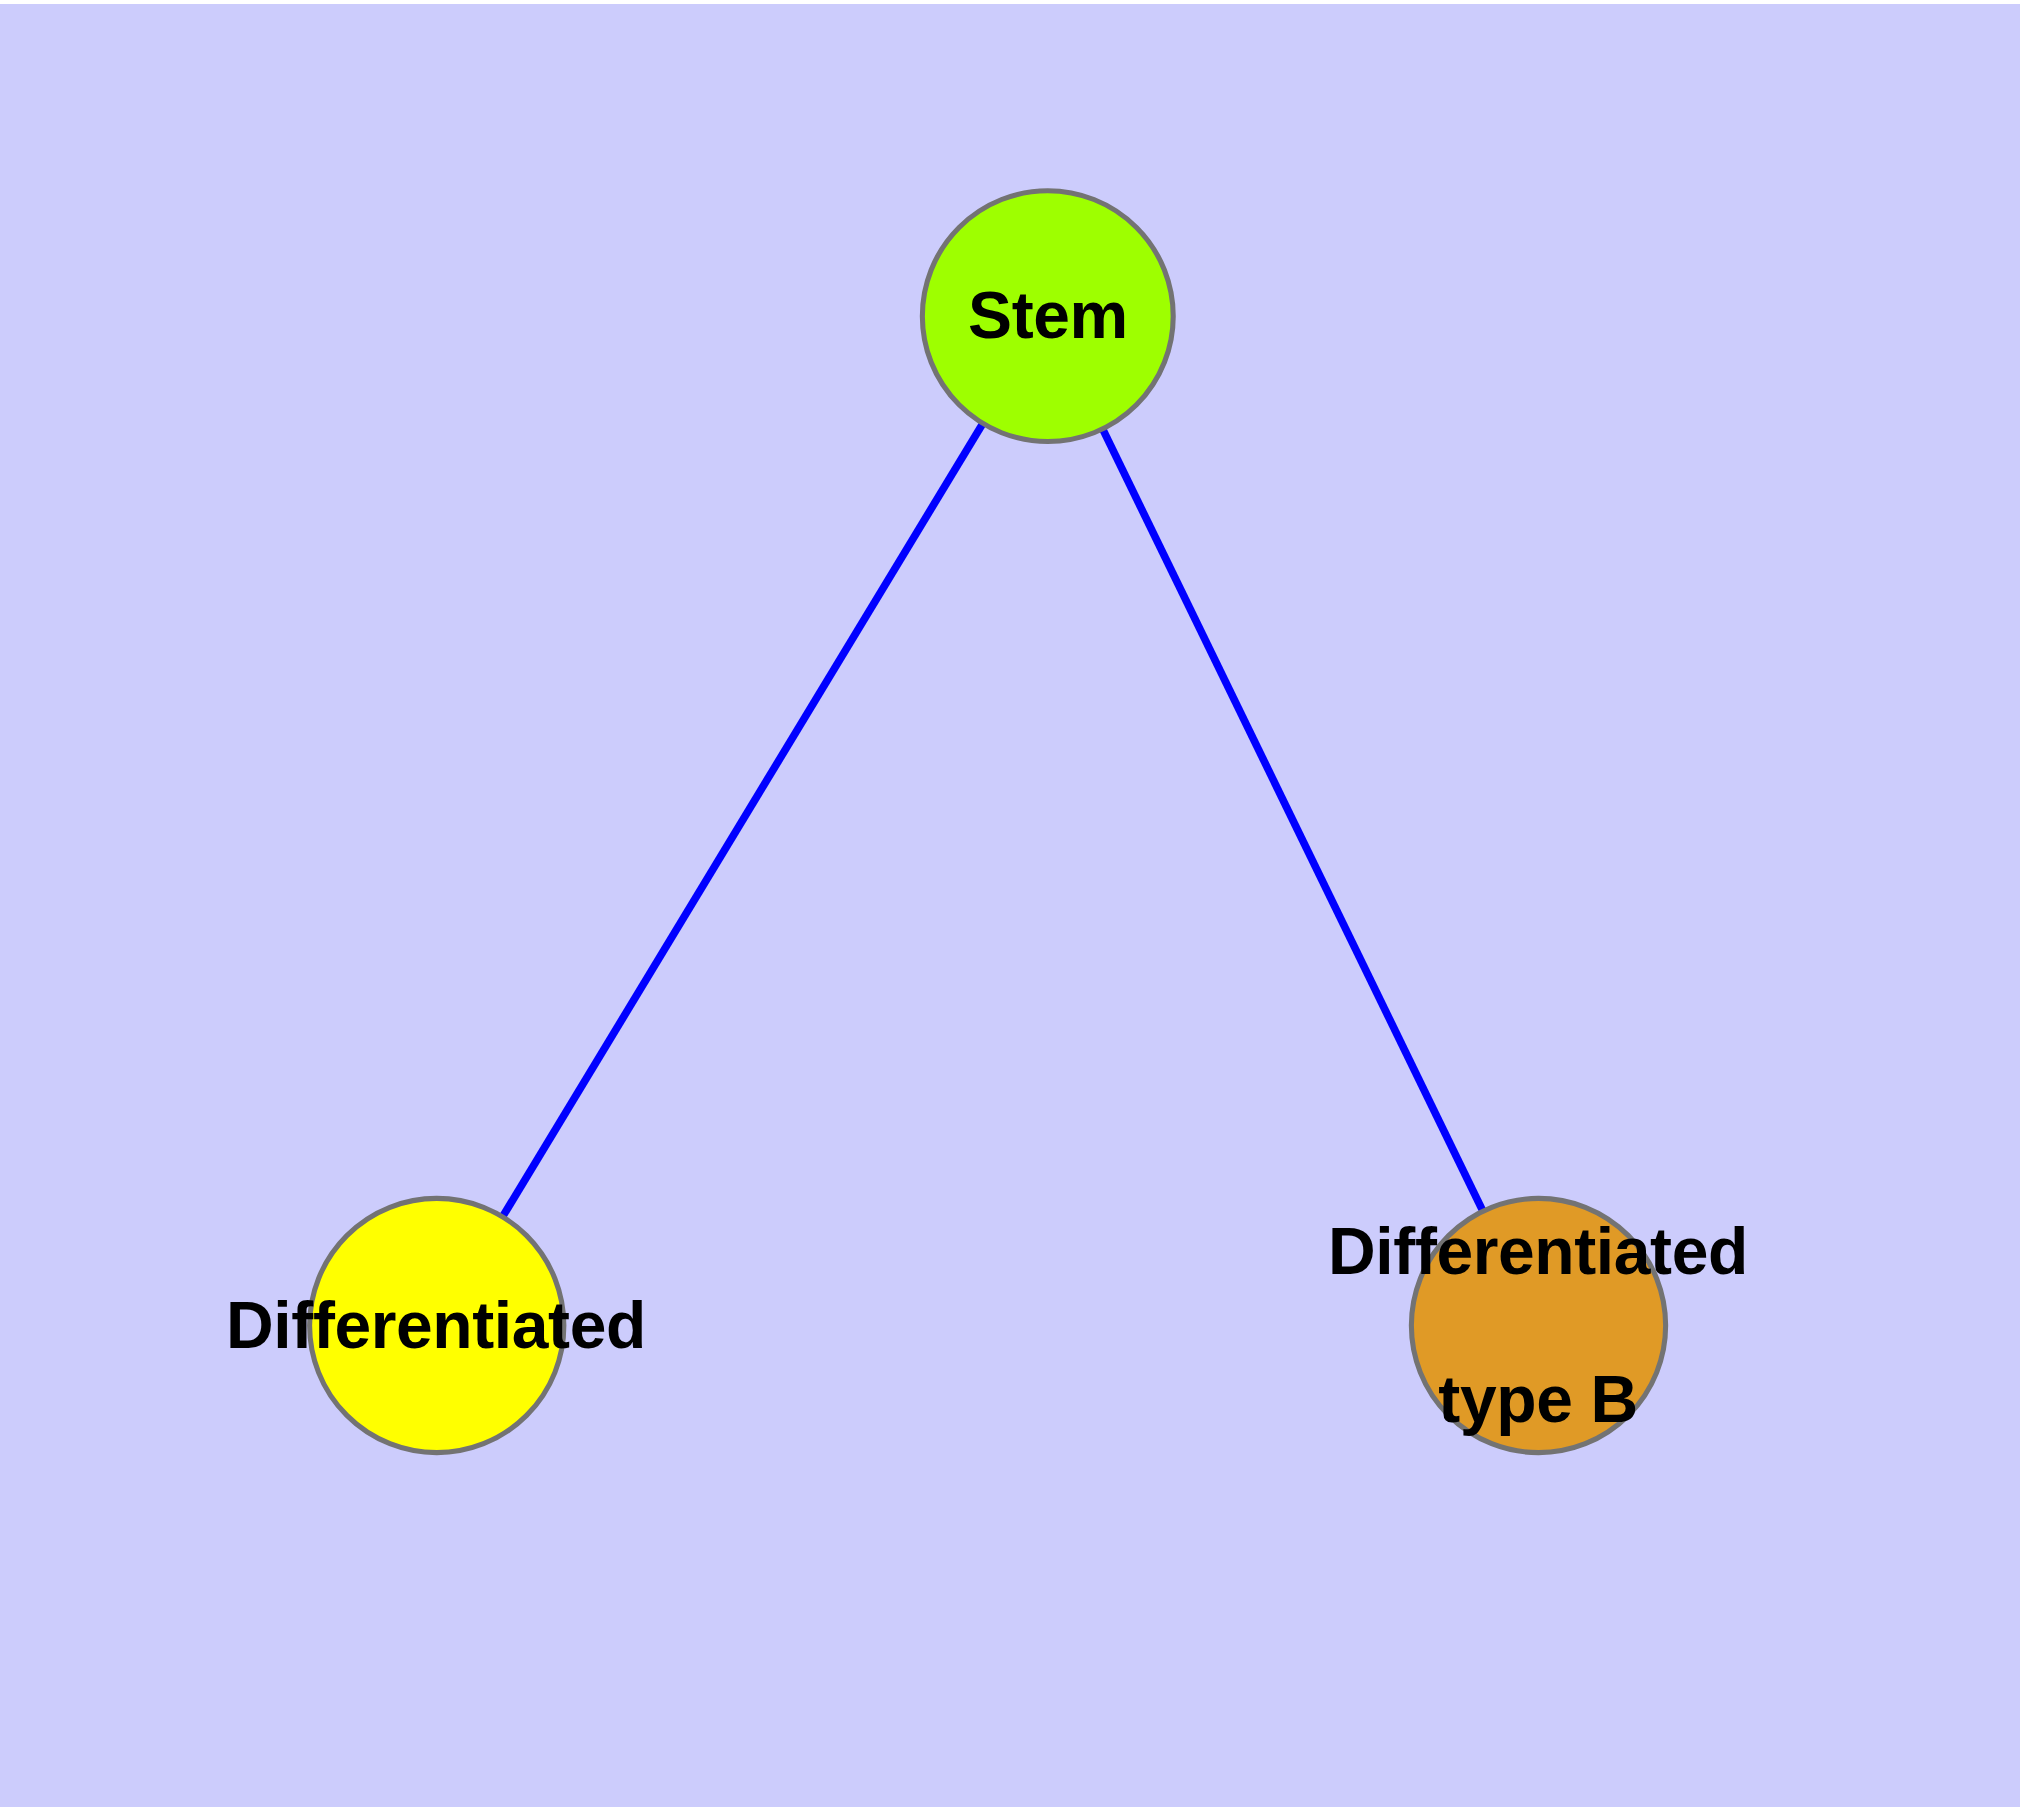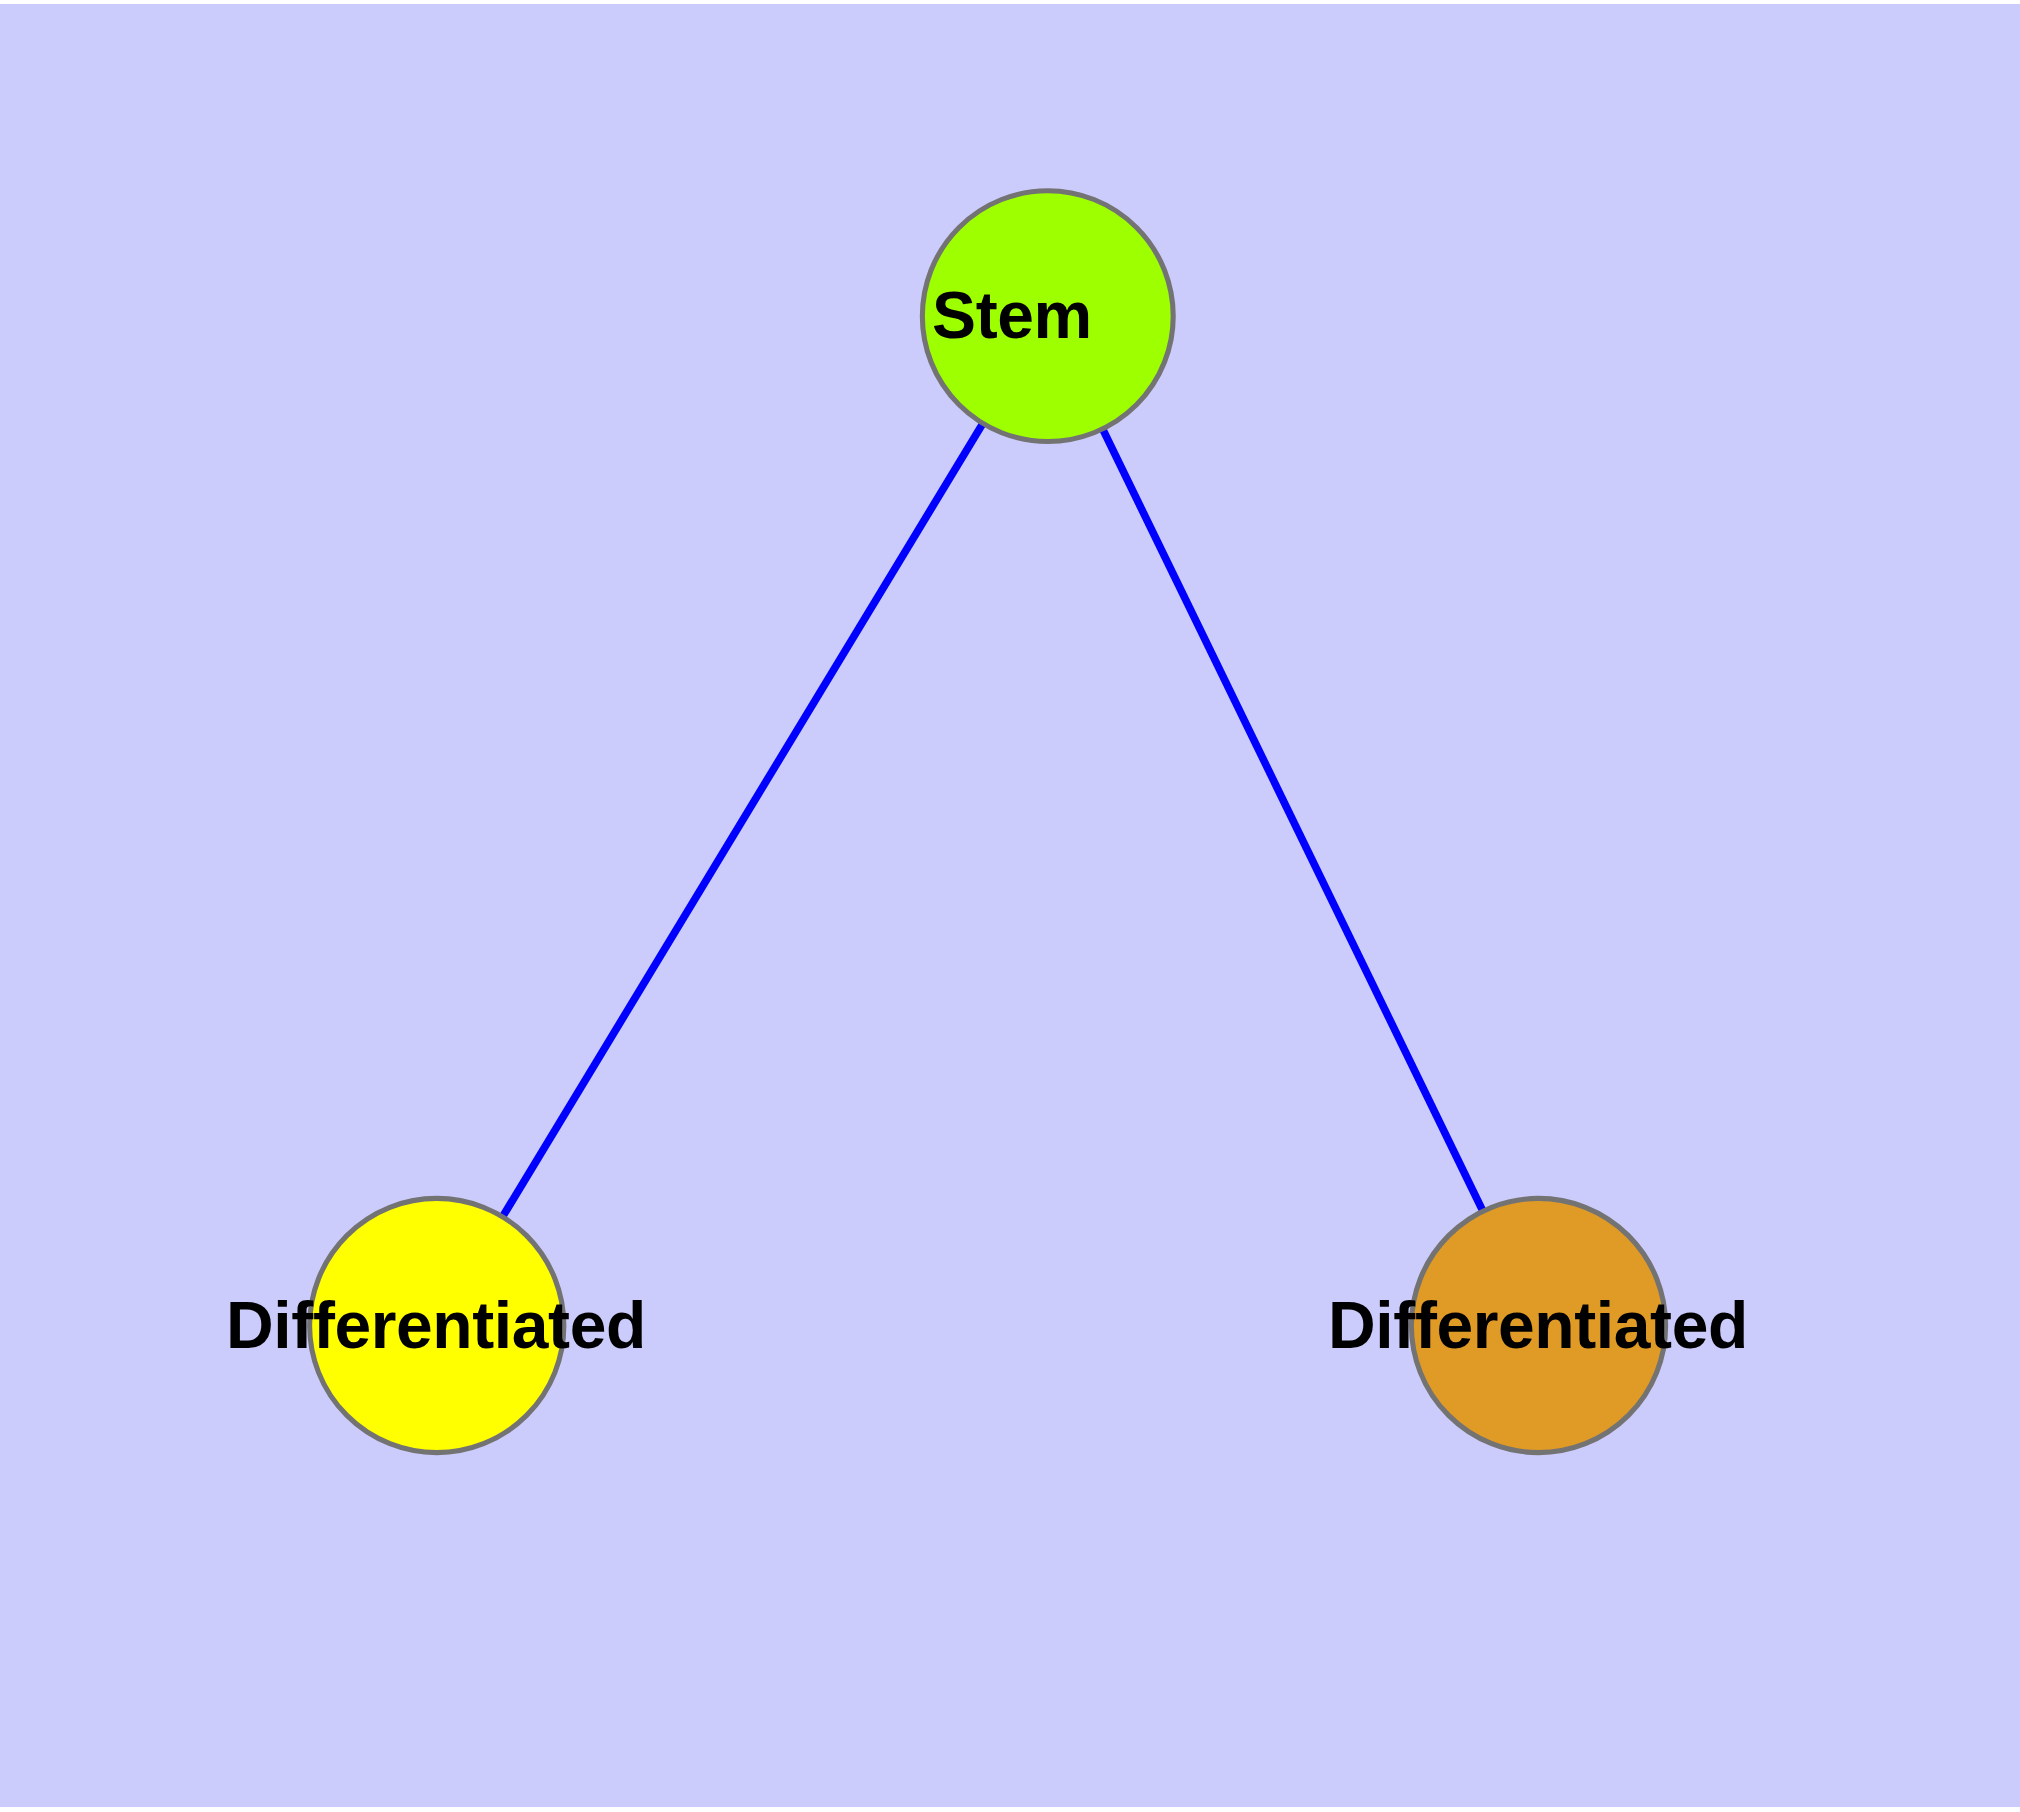--- a/index.html
+++ b/index.html
@@ -85,24 +85,25 @@
       <line class="edge-line" x1="1236" y1="373" x2="1815" y2="1564"></line>
     </g>
 
     <g>
       <circle class="node-circle" cx="1236" cy="373" r="148" fill="#9eff00"></circle>
       <circle class="node-circle" cx="515" cy="1564" r="150" fill="#ffff00"></circle>
       <circle class="node-circle" cx="1815" cy="1564" r="150" fill="#e09a26"></circle>
     </g>
   </svg>
 
-  <div class="node-label big" style="left:1012px; top:316px;">Stem</div>
+  <div class="node-label big" style="left:1048px; top:316px;">Stem</div>
 
   <div class="node-label big" style="left:436px; top:1326px;">
     <div>Differentiated</div>
   </div>
 
   <div class="node-label big" style="left:1538px; top:1326px;">
     <div>Differentiated</div>
+    <div>type B</div>
   </div>
 
 </div>
 
 
 </body></html>

